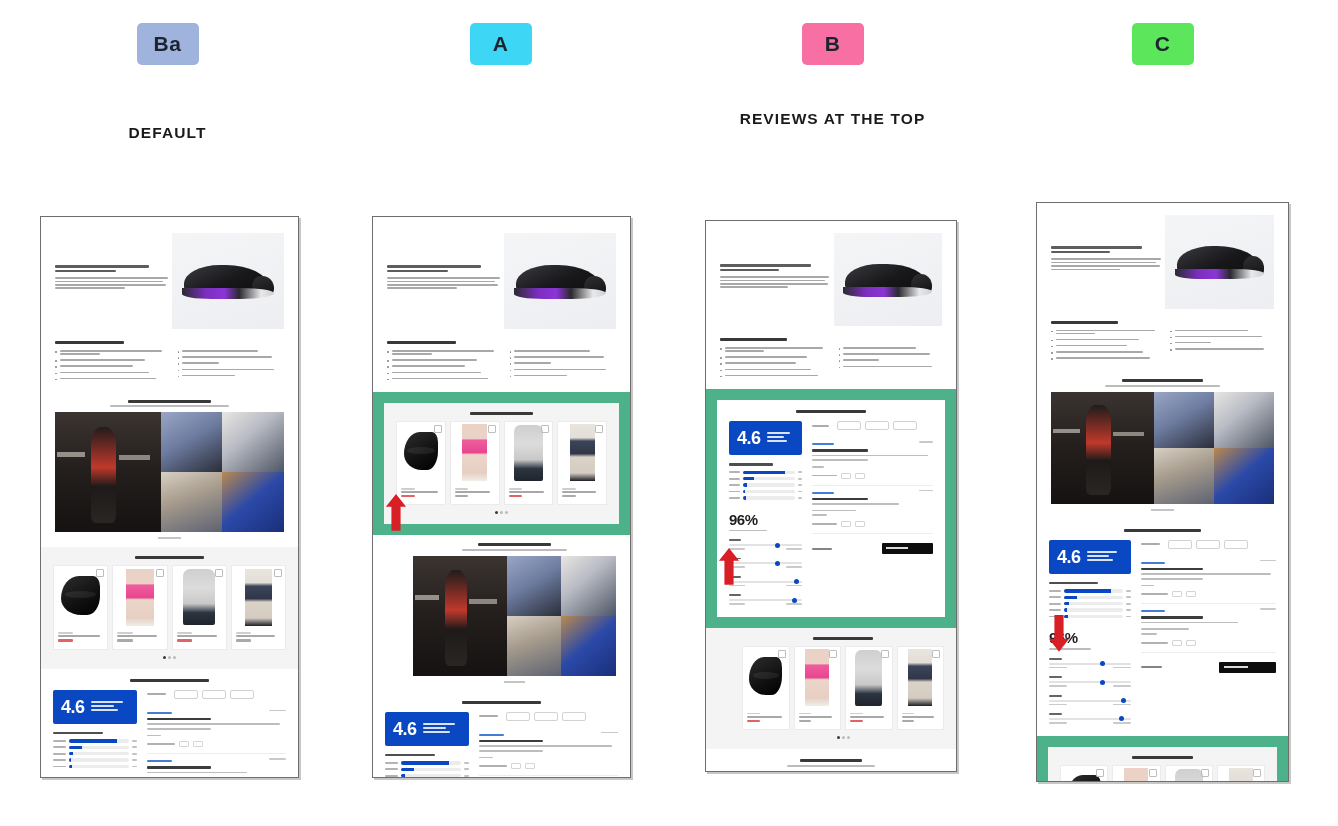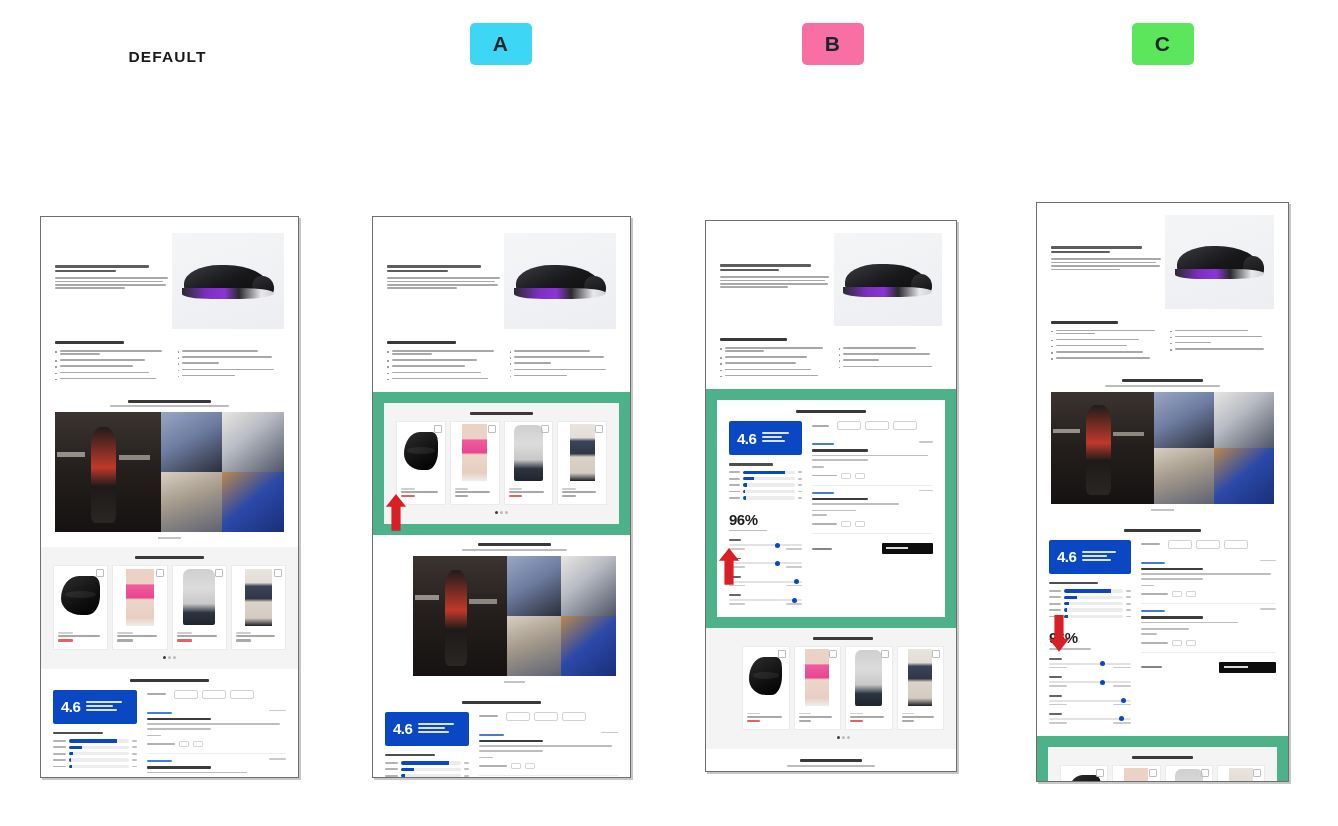--- a/index.html
+++ b/index.html
@@ -127,21 +127,21 @@
   .p-navy{position:absolute;left:24%;top:4%;width:52%;height:92%;
      background:linear-gradient(180deg,#e8e4de 0%,#e3ded7 24%,#3c4558 30%,#2f3748 52%,#dcd3c8 58%,#d5ccc1 86%,#1b1e26 100%);}
 
   
   .rev{padding:10px 12px 12px 12px;box-sizing:border-box;background:#fff;}
   .rev-h{height:3.2px;width:34%;margin:0 auto 8px;background:#2e2e2e;opacity:.95;border-radius:1px;}
   .rev-body{display:flex;gap:10px;}
   .rev-left{width:36%;}
   .rev-right{flex:1;}
   .score{background:#0a47c2;height:34px;border-radius:2px;display:flex;align-items:center;padding:0 8px;box-sizing:border-box;gap:6px;}
-  .score .num{color:#fff;font-size:15px;font-weight:bold;line-height:1;letter-spacing:-0.5px;filter:blur(0.5px);}
+  .score .num{color:#fff;font-size:18px;font-weight:bold;line-height:1;letter-spacing:-0.5px;filter:blur(0.5px);}
   .score .sub{flex:1;}
   .score .sub span{display:block;height:2px;background:rgba(255,255,255,.85);border-radius:1px;margin-bottom:2px;}
   .rev-sub{height:2.4px;width:60%;background:#3b3b3b;opacity:.9;margin:8px 0 5px;border-radius:1px;}
   .bar-row{display:flex;align-items:center;gap:3px;margin-bottom:3px;}
   .bar-lbl{width:15%;height:1.8px;background:#a6a6a6;opacity:.85;border-radius:1px;}
   .bar-track{flex:1;height:3.4px;background:#ececec;border-radius:2px;overflow:hidden;}
   .bar-fill{height:100%;background:#0a47c2;}
   .bar-n{width:6%;height:1.8px;background:#b3b3b3;opacity:.8;border-radius:1px;}
   .pct{font-size:15px;font-weight:bold;color:#1d1d1d;letter-spacing:-0.5px;filter:blur(0.6px);margin-top:12px;line-height:1;}
   .pct-sub{height:1.8px;width:52%;background:#b0b0b0;opacity:.85;margin-top:3px;border-radius:1px;}
@@ -172,33 +172,37 @@
   .hl{padding:11px;box-sizing:border-box;}
   .arrow{position:absolute;width:22px;z-index:6;}
   .arrow svg{display:block;width:100%;height:auto;}
 </style>
 </head>
 <body>
 
 <div class="board">
 
   <div class="col" style="left:35px;width:265px;">
+    <div class="badge-wrap">
+      <div class="badge" style="background:#9FB3DC">Ba</div>
+    </div>
     <div class="col-title" style="padding-top:46px">DEFAULT</div>
   </div>
 
   <div class="col" style="left:368px;width:265px;">
     <div class="badge-wrap">
       <div class="badge" style="background:#3DD6F5">A</div>
     </div>
   </div>
 
   <div class="col" style="left:700px;width:265px;">
     <div class="badge-wrap">
       <div class="badge" style="background:#F76FA3">B</div>
     </div>
+    <div class="col-title" style="padding-top:32px">REVIEWS AT THE TOP</div>
   </div>
 
   <div class="col" style="left:1030px;width:265px;">
     <div class="badge-wrap">
       <div class="badge" style="background:#5CE65C">C</div>
     </div>
   </div>
 
   <div class="frame" style="left:40px;top:216px;width:259px;height:562px;">
     <div class="page">

